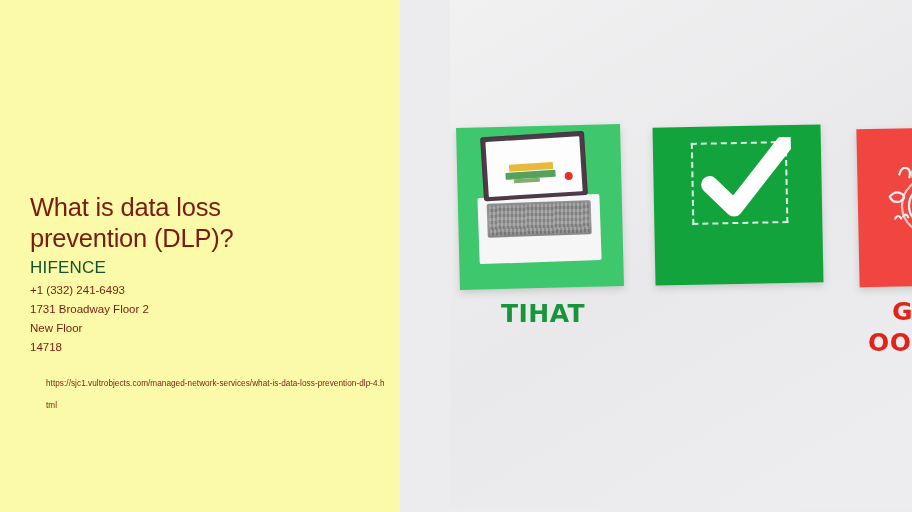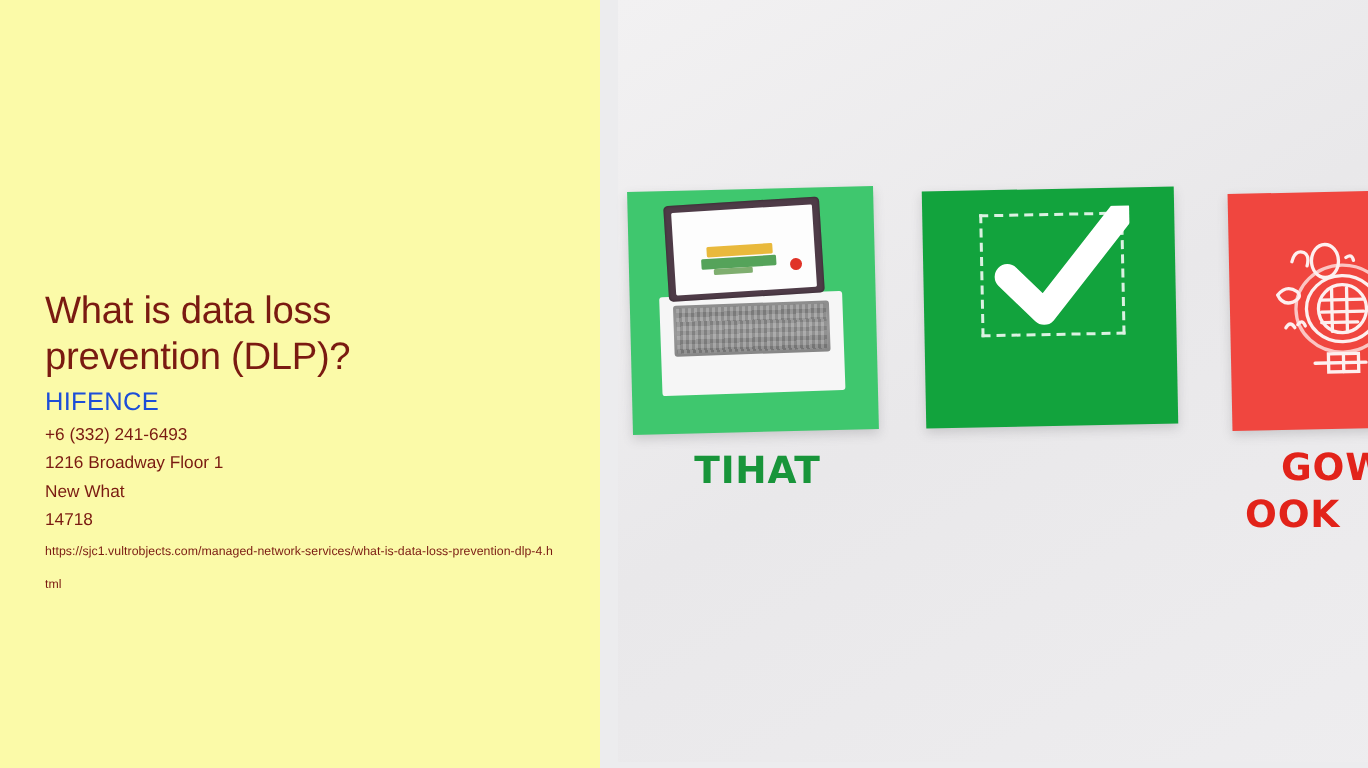--- a/index.html
+++ b/index.html
@@ -11,20 +11,21 @@
     height: 512px;
     overflow: hidden;
     font-family: "Liberation Sans", sans-serif;
     background: #ececee;
   }
   .page {
     position: relative;
     width: 912px;
     height: 512px;
     display: flex;
+    gap: 38px;
   }
 
   
   .left-panel {
     position: relative;
     width: 400px;
     height: 512px;
     background: #fbfaa8;
     flex: 0 0 400px;
     box-sizing: border-box;
@@ -38,41 +39,41 @@
   .title {
     color: #7a1a11;
     font-size: 25.5px;
     line-height: 31px;
     font-weight: 400;
     letter-spacing: -0.2px;
     margin: 0 0 3px 0;
     max-width: 270px;
   }
   .brand {
-    color: #1d4ed8;
+    color: #14532d;
     font-size: 17px;
     line-height: 22px;
     font-weight: 400;
     margin: 0 0 2px 0;
     letter-spacing: 0.2px;
   }
   .meta-line {
     color: #7a1a11;
     font-size: 11.5px;
     line-height: 19px;
     font-weight: 400;
     margin: 0;
     white-space: nowrap;
   }
   .url-line {
     color: #7a1a11;
     font-size: 8.2px;
     line-height: 22px;
     font-weight: 400;
-    margin: 0;
+    margin: 16px;
     width: 340px;
     word-break: break-all;
     letter-spacing: 0.05px;
   }
 
   
   .right-panel {
     position: relative;
     width: 512px;
     height: 512px;
@@ -259,23 +260,23 @@
 </style>
 </head>
 <body>
 
 <div class="page">
 
   <div class="left-panel">
     <div class="left-inner">
       <h1 class="title">What is data loss prevention (DLP)?</h1>
       <div class="brand">HIFENCE</div>
-      <div class="meta-line">+6 (332) 241-6493</div>
-      <div class="meta-line">1216 Broadway Floor 1</div>
-      <div class="meta-line">New What</div>
+      <div class="meta-line">+1 (332) 241-6493</div>
+      <div class="meta-line">1731 Broadway Floor 2</div>
+      <div class="meta-line">New Floor</div>
       <div class="meta-line">14718</div>
       <div class="url-line">https://sjc1.vultrobjects.com/managed-network-services/what-is-data-loss-prevention-dlp-4.html</div>
     </div>
   </div>
 
   <div class="right-panel">
     <div class="photo">
 
       <div class="card card-1">
         <div class="laptop">

